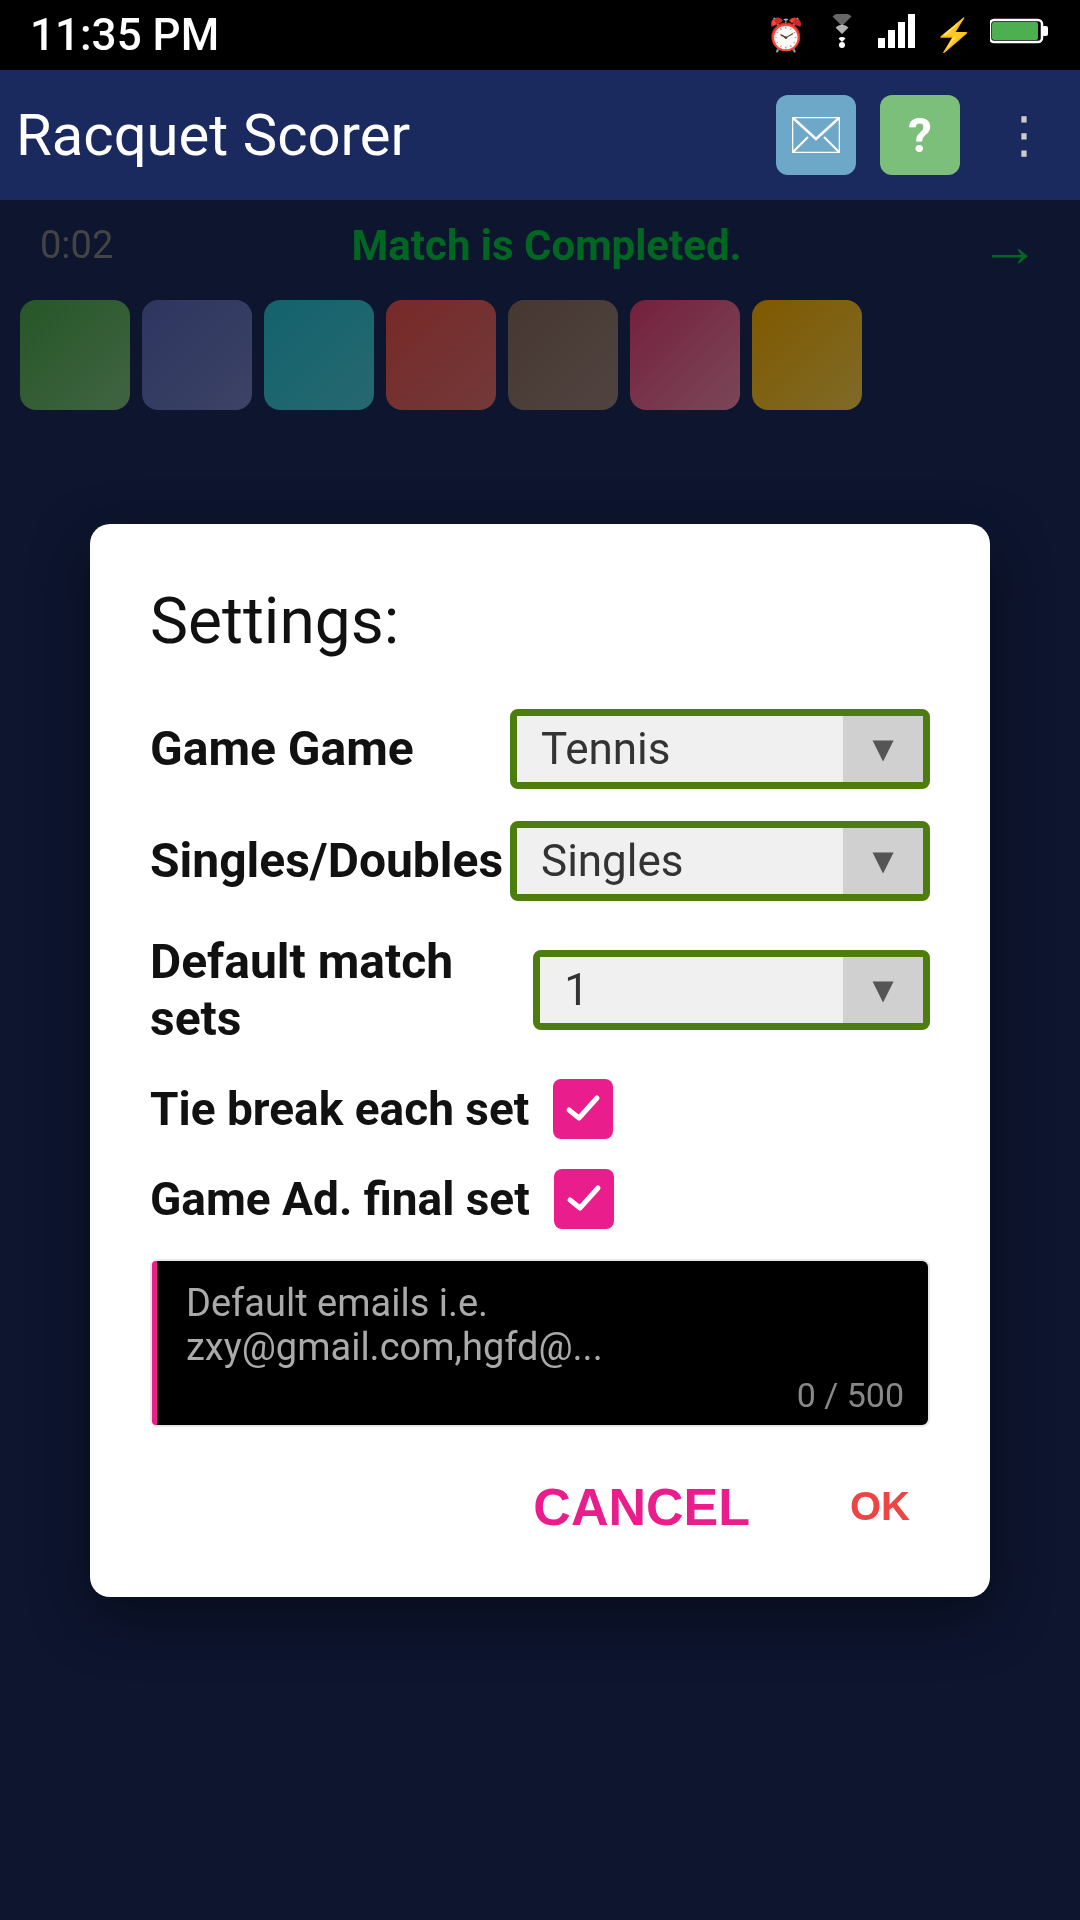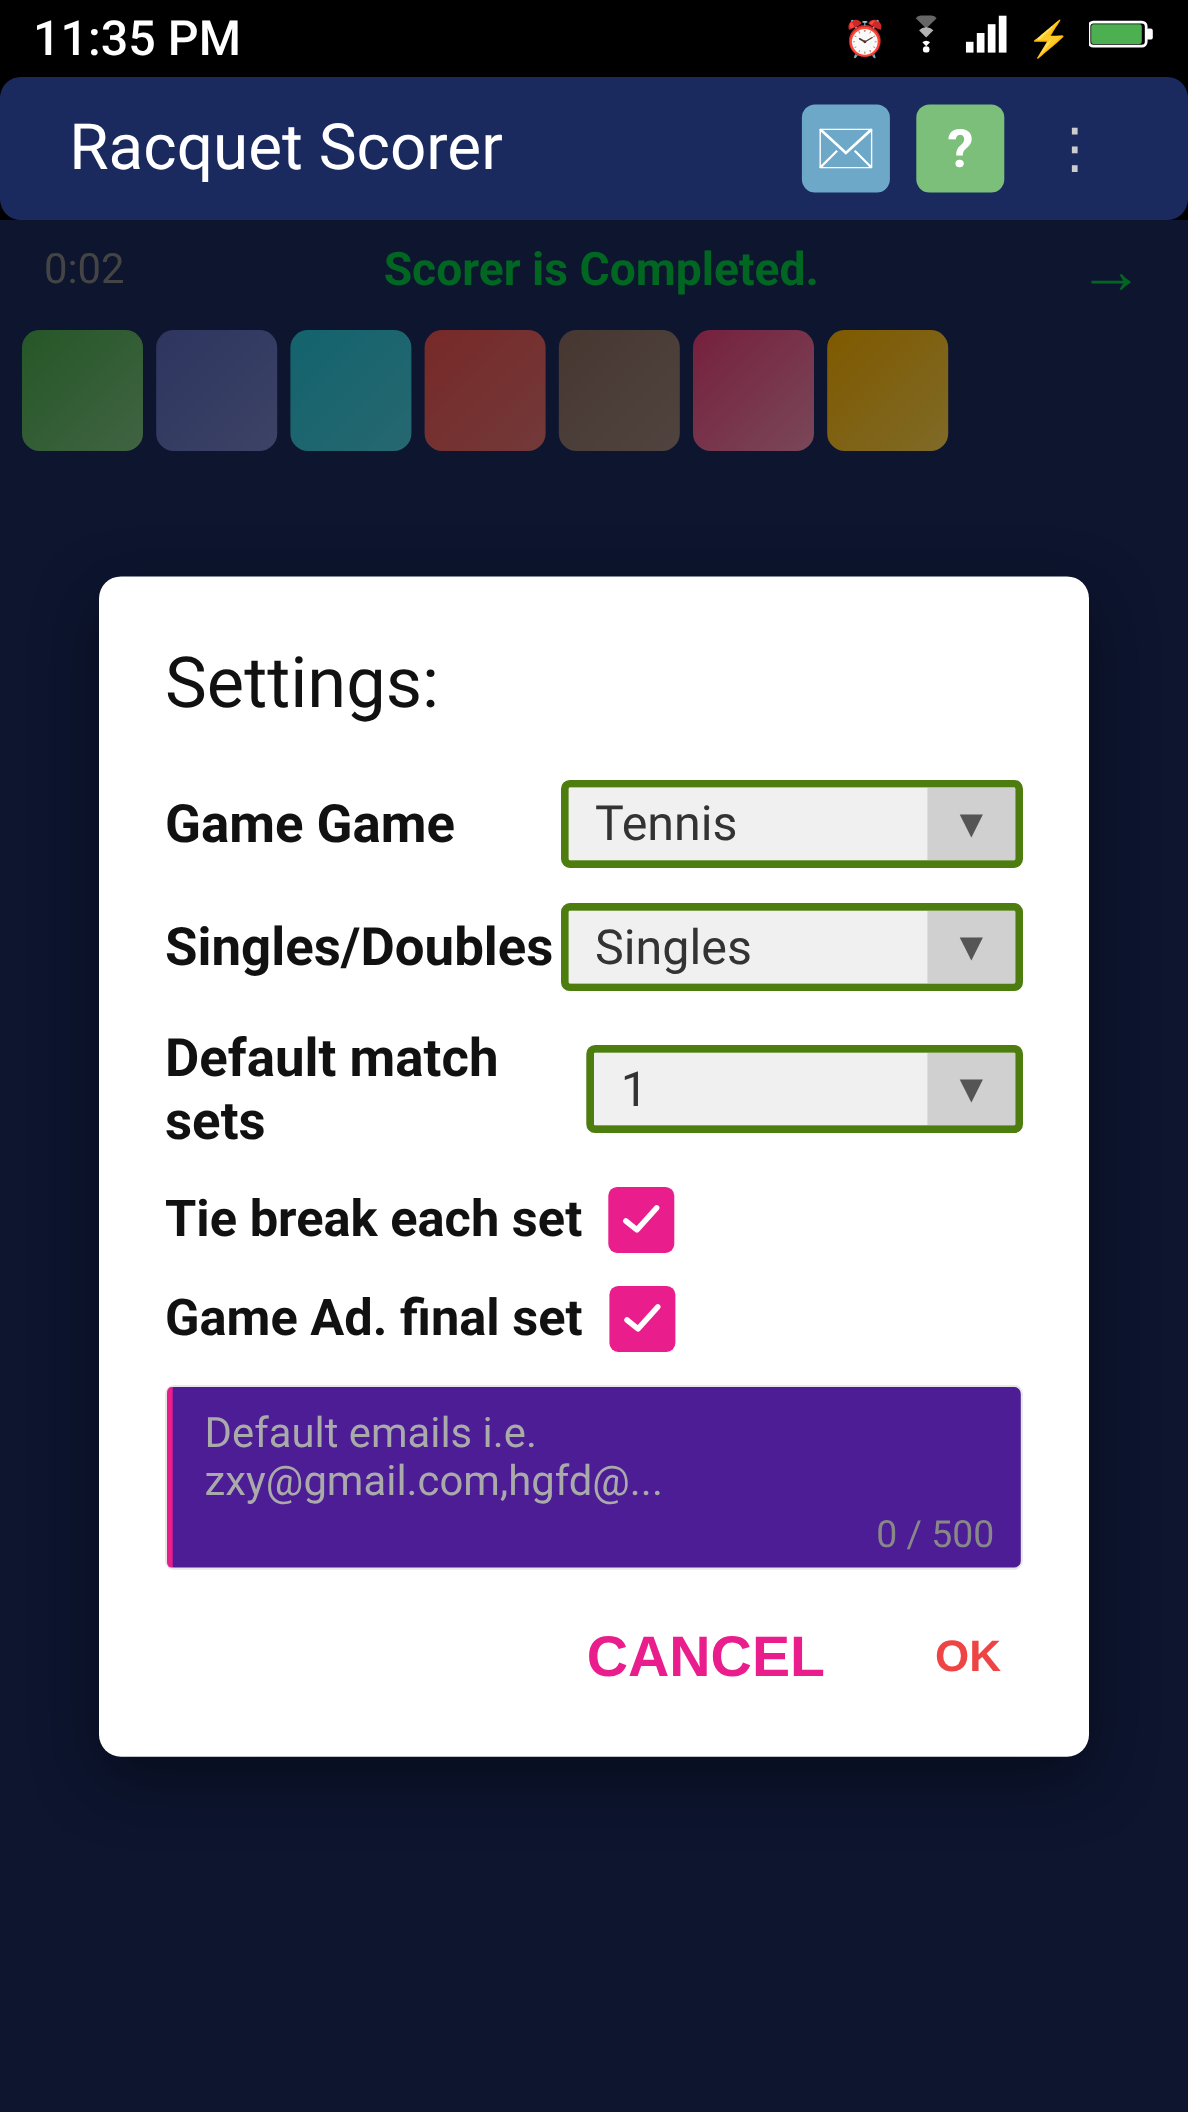--- a/index.html
+++ b/index.html
@@ -40,22 +40,21 @@
     }
 
     
     .app-bar {
       width: 100%;
       height: 130px;
       background: #1a2a5e;
       display: flex;
       align-items: center;
       justify-content: space-between;
-      padding: 0 63px;
-      border-radius: 19px;
+      padding: 0 16px;
     }
     .app-title {
       color: #fff;
       font-size: 58px;
       font-weight: 400;
     }
     .app-bar-icons {
       display: flex;
       align-items: center;
       gap: 24px;
@@ -222,21 +221,21 @@
       color: #fff;
       font-size: 40px;
     }
 
     
     .email-input-container {
       margin-top: 10px;
       margin-bottom: 40px;
       border: 2px solid #e8e8e8;
       border-radius: 8px;
-      background: #4c1d95;
+      background: #000000;
       padding: 20px 24px 10px 24px;
       position: relative;
     }
     .email-placeholder {
       color: #aaa;
       font-size: 38px;
     }
     .char-count {
       text-align: right;
       color: #888;
@@ -344,21 +343,21 @@
     <div class="app-bar-icon">
       <span class="icon-more">⋮</span>
     </div>
   </div>
 </div>
 
 <div class="bg-content">
 
   <div class="timer-bar">
     <span class="timer-text">0:02</span>
-    <span class="match-complete">Scorer is Completed.</span>
+    <span class="match-complete">Match is Completed.</span>
     <span class="arrow-right">→</span>
   </div>
 
   <div class="icons-row">
     <div class="app-icon-thumb ic1"></div>
     <div class="app-icon-thumb ic2"></div>
     <div class="app-icon-thumb ic3"></div>
     <div class="app-icon-thumb ic4"></div>
     <div class="app-icon-thumb ic5"></div>
     <div class="app-icon-thumb ic6"></div>

